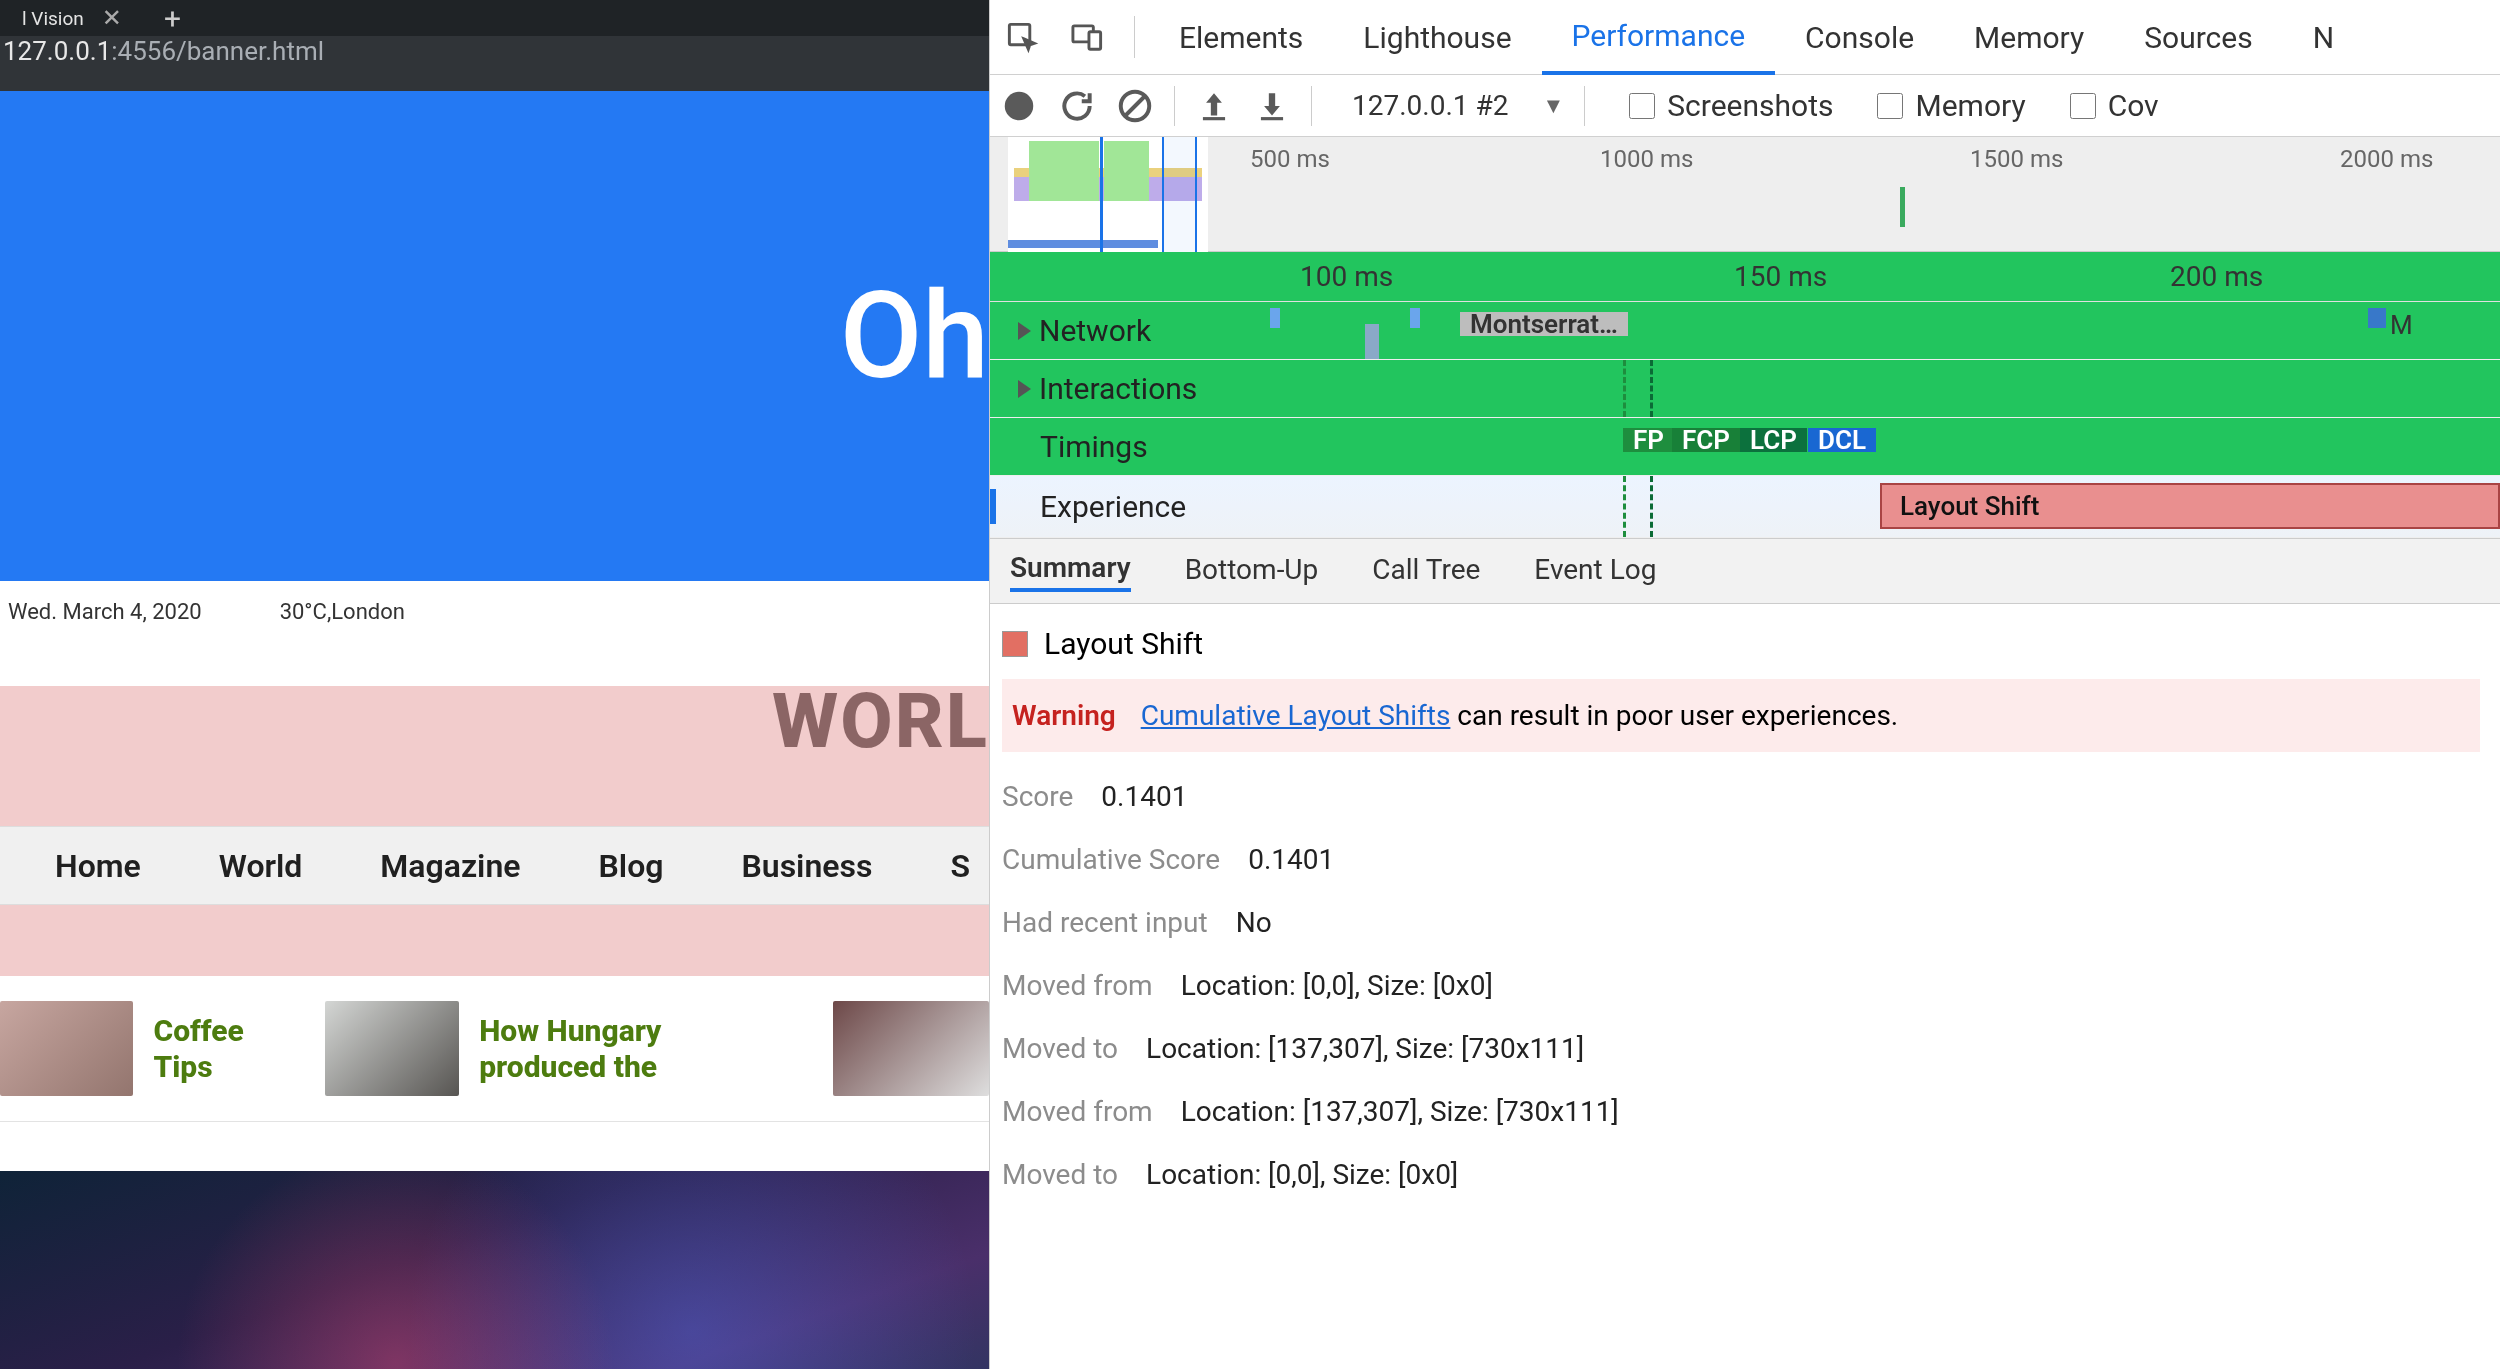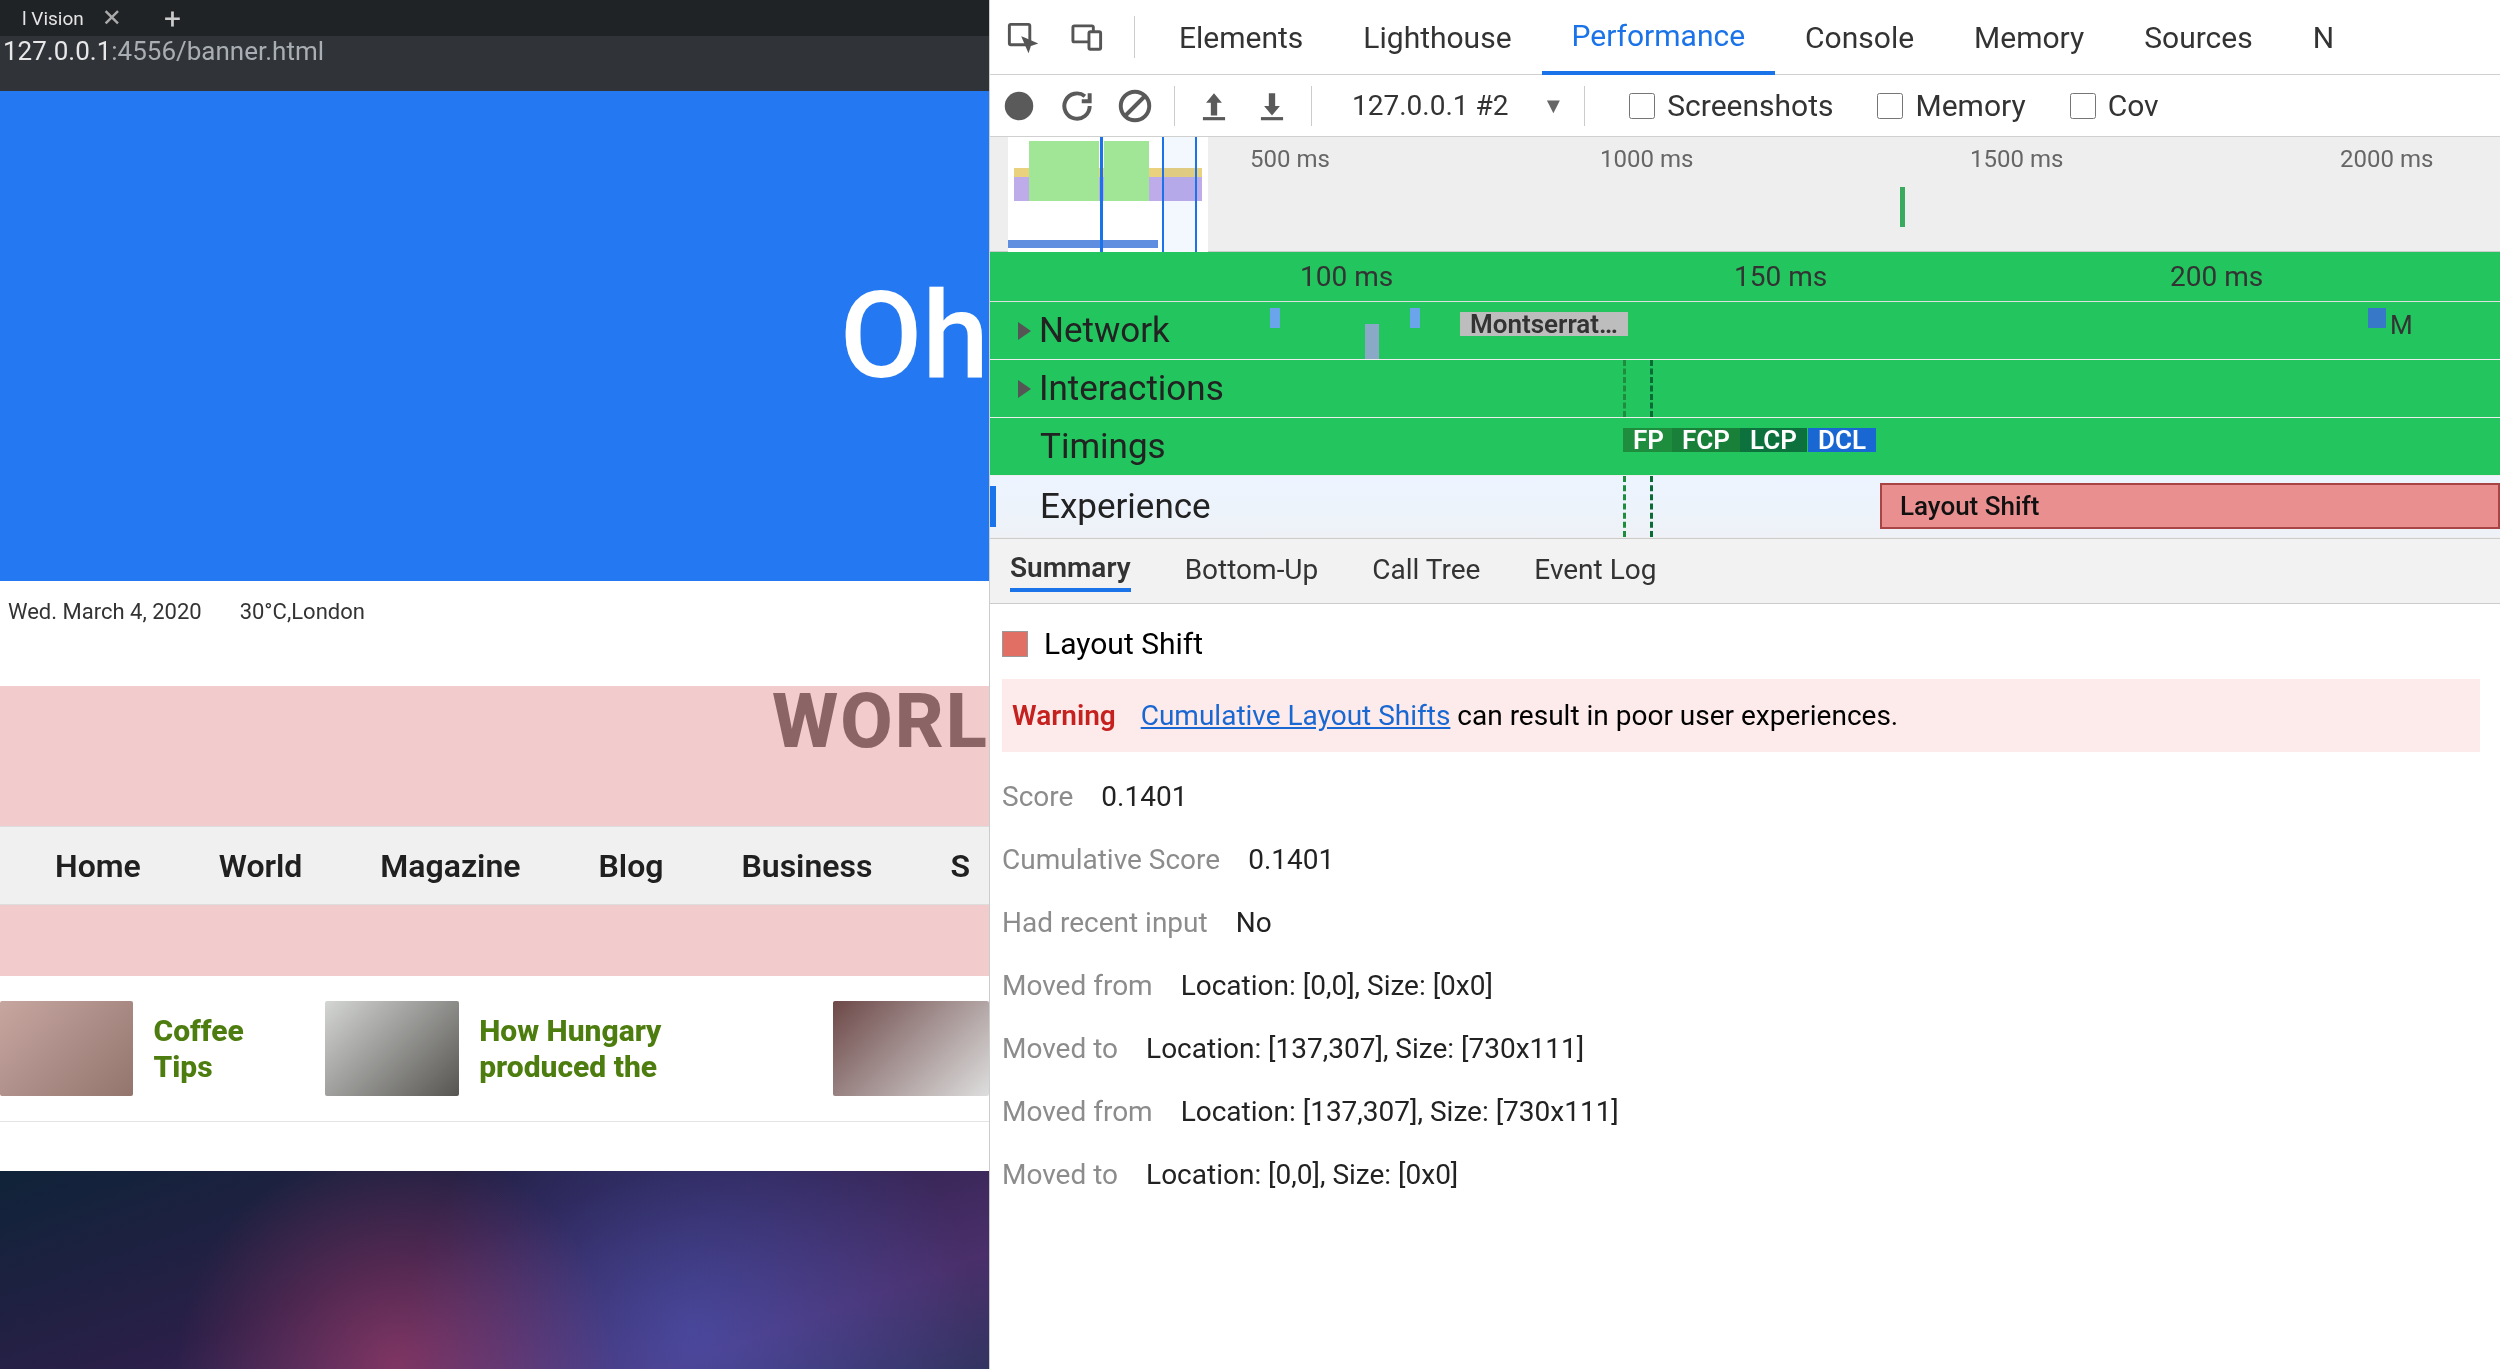--- a/index.html
+++ b/index.html
@@ -10,21 +10,21 @@
 .browser-tabs{height:36px;background:#1f2326;display:flex;align-items:center;color:#ddd}
 .tab{display:flex;align-items:center;gap:18px;padding:0 22px;font-size:19px;color:#e4e4e4}
 .tab-close{font-size:24px;color:#aaa;cursor:pointer}
 .newtab{font-size:30px;color:#ccc;padding:0 20px;cursor:pointer}
 .url-bar{height:55px;background:#303438;display:flex;align-items:flex-start;padding:0 3px}
 .url{font-size:26px;color:#e8e8e8}
 .url .dim{color:#a9aeb4}
 
 .page{position:relative;height:calc(100% - 91px);background:#fff}
 .banner{height:490px;background:#2479f3;display:flex;align-items:center;justify-content:flex-end;padding-right:0;color:#fff;font-size:120px;font-weight:500;overflow:hidden}
-.topbar{display:flex;align-items:center;gap:38px;padding:18px 8px;font-size:22px;color:#333}
+.topbar{display:flex;align-items:center;gap:78px;padding:18px 8px;font-size:22px;color:#333}
 .brand{position:absolute;top:585px;right:0;font-size:76px;font-weight:800;letter-spacing:2px;color:#1b1b1b;white-space:nowrap}
 .cls-overlay{position:absolute;top:595px;left:0;right:0;height:290px;background:#e8a2a2;opacity:.55}
 .nav{position:absolute;top:735px;left:0;right:0;height:79px;background:#f0f0f0;display:flex;align-items:center;gap:78px;padding:0 55px;font-size:32px;font-weight:600;color:#202020;border-top:1px solid #ddd;border-bottom:1px solid #ddd}
 .nav-item{cursor:pointer}
 .feed{position:absolute;top:885px;left:0;right:0;padding:25px 0;display:flex;gap:38px;border-bottom:1px solid #e3e3e3}
 .story{display:flex;align-items:center;gap:20px}
 .thumb{width:156px;height:95px;background:linear-gradient(135deg,#c7a6a0,#93756e);border-radius:2px}
 .thumb2{background:linear-gradient(135deg,#d4d6d4,#575552)}
 .thumb3{background:linear-gradient(135deg,#6d4848,#dedede)}
 .story-title{font-size:30px;font-weight:800;line-height:1.2;color:#4d7c0f}
@@ -59,21 +59,21 @@
 .ov-thumb .sela{position:absolute;top:0;bottom:0;left:154px;width:35px;border-left:2px solid #1a73e8;border-right:2px solid #1a73e8;background:rgba(26,115,232,.05)}
 .ov-tick{position:absolute;top:8px;font-size:24px;color:#666}
 .ov-bar{position:absolute;top:50px;width:5px;height:40px;background:#3aaa5e}
 
 .flame{background:#22c55e}
 .ruler{height:50px;display:flex;align-items:center;font-size:28px;color:#333;position:relative;border-bottom:1px solid #e0e0e0}
 .ruler-tick{position:absolute}
 .tracks{}
 .track{height:58px;display:flex;align-items:center;border-bottom:1px solid #eee;position:relative}
 .track-exp{height:62px;background:linear-gradient(#ecf4ff,#eef2f7)}
-.track-label{width:220px;padding-left:28px;font-size:35px;color:#222;display:flex;align-items:center;gap:8px}
+.track-label{width:220px;padding-left:28px;font-size:30px;color:#222;display:flex;align-items:center;gap:8px}
 .tri{display:inline-block;width:0;height:0;border-top:9px solid transparent;border-bottom:9px solid transparent;border-left:13px solid #555}
 .track.active .track-label{border-left:6px solid #1a73e8;padding-left:22px}
 .track-lane{flex:1;position:relative;height:100%}
 .lane-dashes{position:absolute;top:0;bottom:0;width:0;border-left:3px dashed}
 .chip{position:absolute;top:10px;height:24px;display:flex;align-items:center;padding:0 10px;font-size:26px;font-weight:600;color:#fff}
 .chip.grey{background:#bdbdbd;color:#333}
 .chip.green{background:#1e8e3e}
 .chip.green2{background:#188038}
 .chip.teal{background:#0c713d}
 .chip.blue{background:#1967d2}

